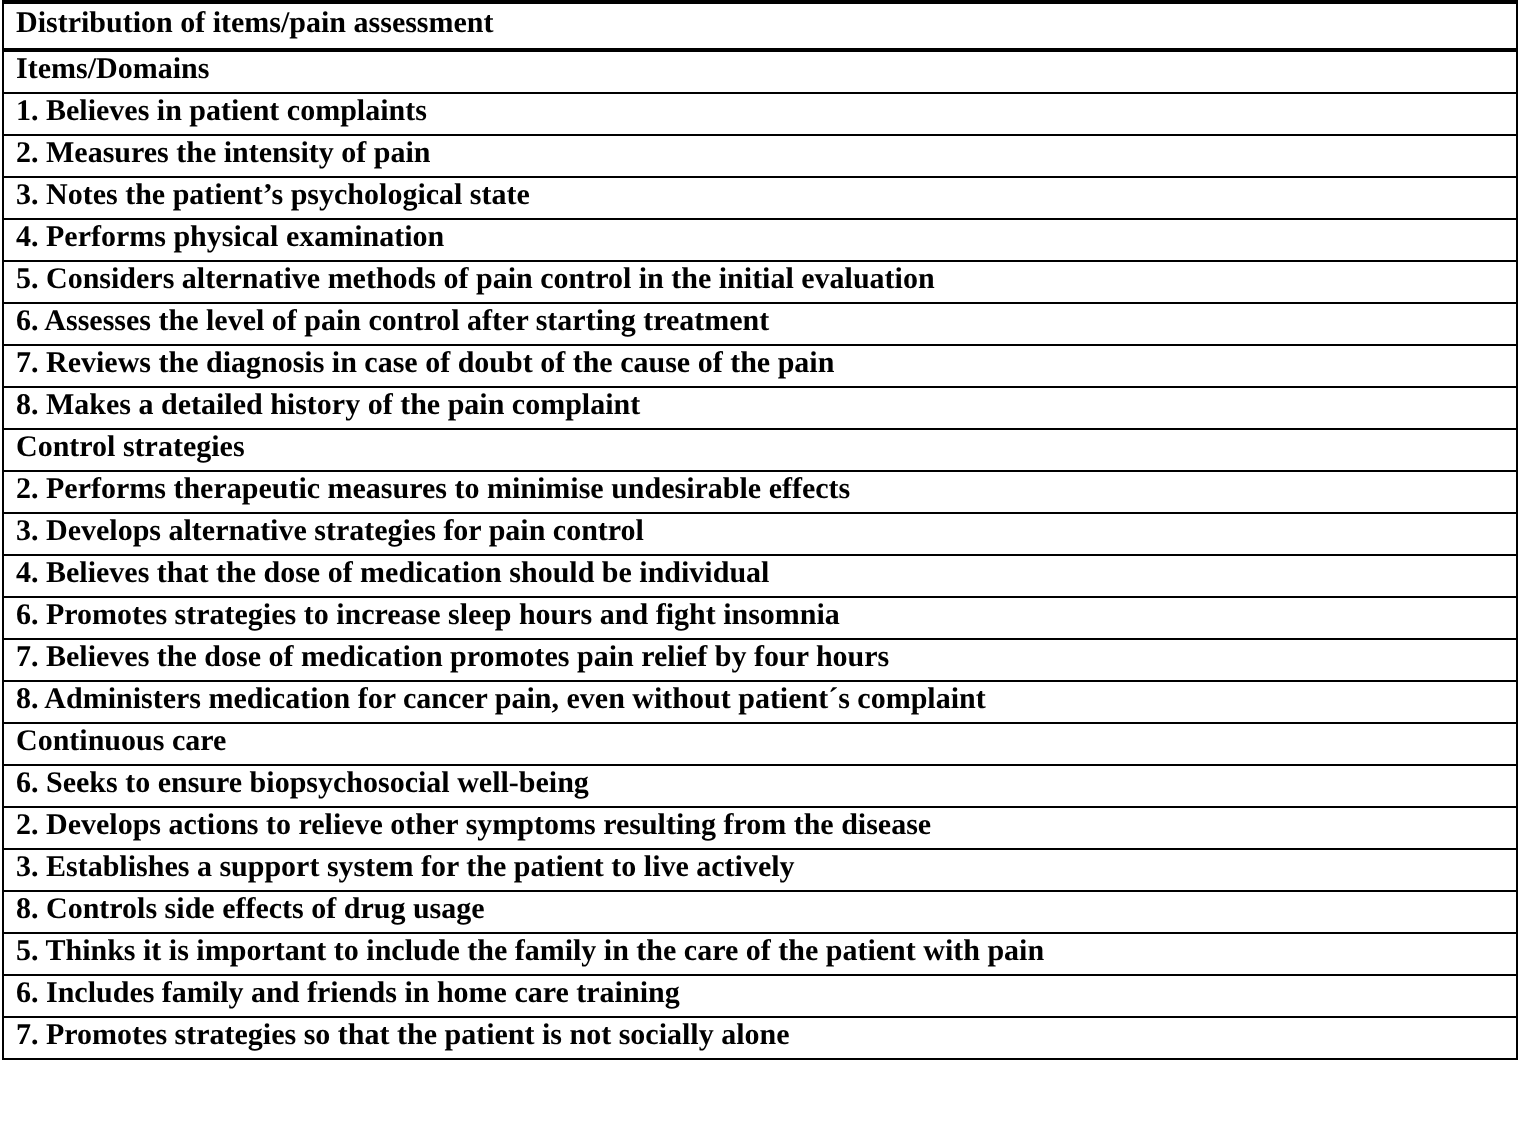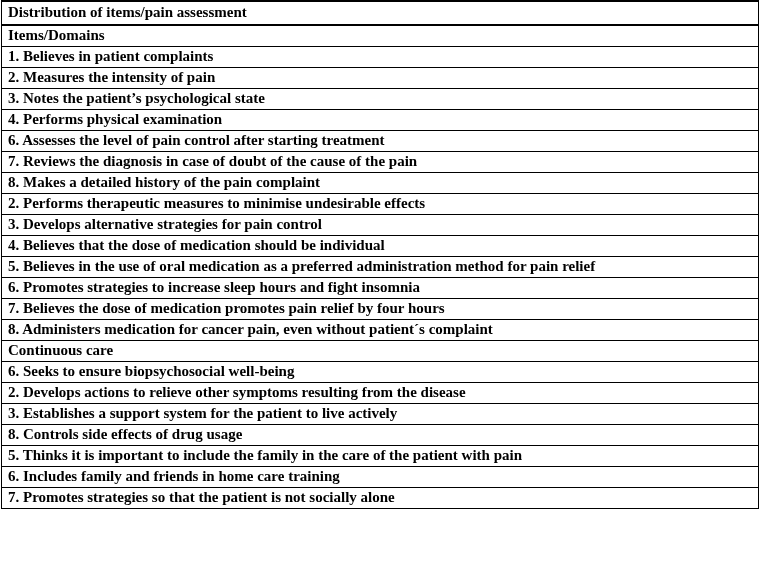--- a/index.html
+++ b/index.html
@@ -71,40 +71,43 @@
       <tr class="item-row">
         <td>2.  Measures the intensity of pain</td>
       </tr>
       <tr class="item-row">
         <td>3.  Notes the patient’s psychological state</td>
       </tr>
       <tr class="item-row">
         <td>4.  Performs physical examination</td>
       </tr>
       <tr class="item-row">
+        <td>5.  Considers alternative methods of pain control in the initial evaluation</td>
+      </tr>
+      <tr class="item-row">
         <td>6.  Assesses the level of pain control after starting treatment</td>
       </tr>
       <tr class="item-row">
         <td>7.  Reviews the diagnosis in case of doubt of the cause of the pain</td>
       </tr>
       <tr class="item-row">
         <td>8.  Makes a detailed history of the pain complaint</td>
       </tr>
 
+      <tr class="domain-row">
+        <td>Control strategies</td>
+      </tr>
       <tr class="item-row">
         <td>2.  Performs therapeutic measures to minimise undesirable effects</td>
       </tr>
       <tr class="item-row">
         <td>3.  Develops alternative strategies for pain control</td>
       </tr>
       <tr class="item-row">
         <td>4.  Believes that the dose of medication should be individual</td>
-      </tr>
-      <tr class="item-row">
-        <td>5.  Believes in the use of oral medication as a preferred administration method for pain relief</td>
       </tr>
       <tr class="item-row">
         <td>6.  Promotes strategies to increase sleep hours and fight insomnia</td>
       </tr>
       <tr class="item-row">
         <td>7.  Believes the dose of medication promotes pain relief by four hours</td>
       </tr>
       <tr class="item-row">
         <td>8.  Administers medication for cancer pain, even without patient´s complaint</td>
       </tr>

